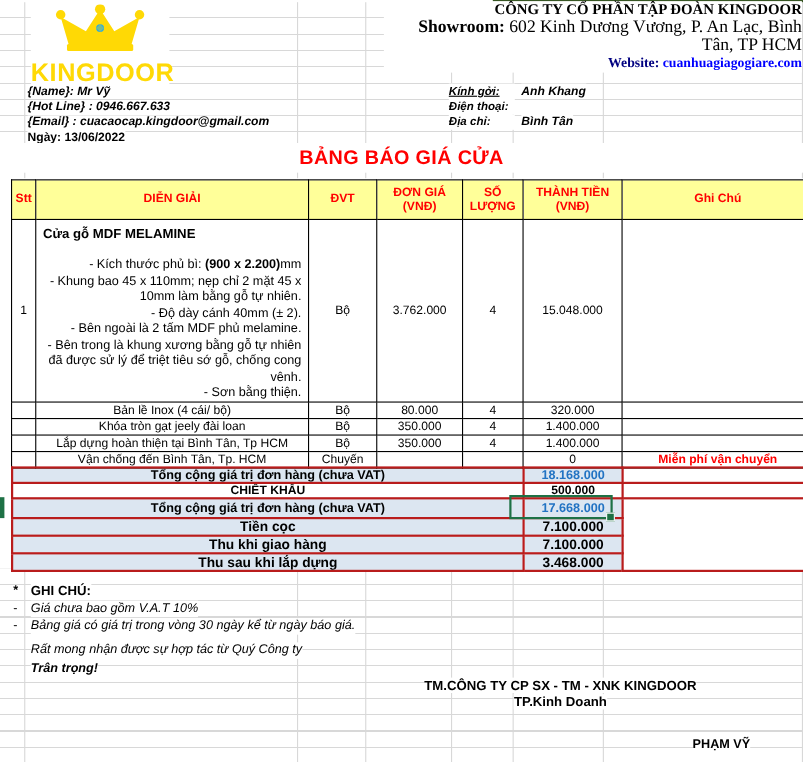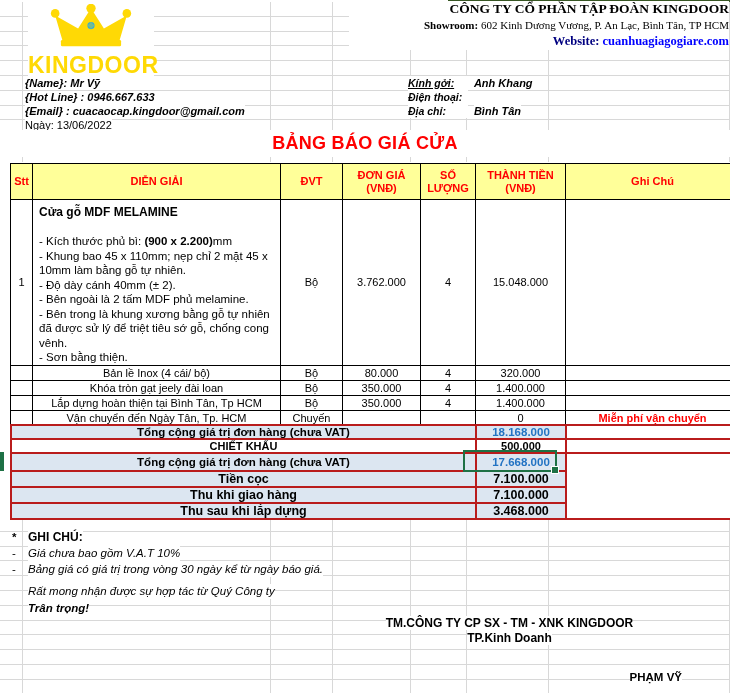--- a/index.html
+++ b/index.html
@@ -29,50 +29,50 @@
 
   
   .logo{position:absolute;left:28px;top:4px;width:126px;text-align:center;background:#fff;}
   .logo-text{font-weight:bold;font-size:23px;letter-spacing:.5px;color:var(--brand-gold);line-height:22px;
     font-family:"Liberation Sans",sans-serif;}
 
   
   .company{position:absolute;right:1px;top:1px;width:380px;text-align:right;background:#fff;
     font-family:"Liberation Serif",serif;}
   .co-name{font-weight:bold;font-size:13.5px;line-height:16px;}
-  .co-showroom{font-size:11px;line-height:16px;}
+  .co-showroom{font-size:16px;line-height:16px;}
   .co-showroom b{font-weight:bold;}
   .co-site{font-size:12.5px;line-height:17px;font-weight:bold;}
   .site-label{color:var(--navy);}
   .site-link{color:var(--link-blue);text-decoration:none;cursor:pointer;}
 
   
   .contact-left{position:absolute;left:25px;top:76px;font-size:11px;}
   .contact-left div{height:14px;line-height:14px;font-weight:bold;font-style:italic;}
-  .contact-left .c-date{font-weight:normal;font-style:normal;}
+  .contact-left .c-date{font-weight:bold;font-style:normal;}
   .contact-left span{background:#fff;}
 
   
   .contact-right{position:absolute;left:408px;top:76px;font-size:10.5px;}
   .cr-row{height:14px;line-height:14px;white-space:nowrap;}
   .cr-label{display:inline-block;width:60px;font-weight:bold;font-style:italic;background:#fff;}
   .cr-label.u{text-decoration:underline;}
   .cr-value{display:inline-block;margin-left:3px;font-weight:bold;font-style:italic;font-size:11px;background:#fff;}
 
   .doc-title{position:absolute;left:0;top:130px;width:730px;height:27px;line-height:27px;background:#fff;
     text-align:center;color:var(--accent-red);font-weight:bold;font-size:18px;letter-spacing:.3px;}
 
   
   table{border-collapse:collapse;table-layout:fixed;margin-left:10px;}
   .main-table{position:absolute;left:0;top:163px;width:729px;}
   .main-table td{border:1px solid #000;font-size:11px;text-align:center;vertical-align:middle;padding:0;overflow:hidden;}
   .main-table td.hdr{background:var(--header-fill);color:var(--accent-red);font-weight:bold;line-height:13px;}
   .desc-cell{text-align:left !important;vertical-align:top !important;padding:5px 6px 0 6px !important;}
   .desc-title{font-weight:bold;font-size:12px;line-height:14.5px;margin-bottom:14.5px;}
-  .desc-line{font-size:11.5px;line-height:14.5px;}
+  .desc-line{font-size:11.5px;line-height:14.5px;text-align:right;}
   .red-note{color:var(--accent-red);font-weight:bold;}
   .total-label{color:var(--accent-red);font-weight:bold;}
   .bold{font-weight:bold;}
 
   
   .sum-table{position:absolute;left:0;top:424px;width:729px;}
   .sum-table td{border:2px solid #b91c1c;font-weight:bold;text-align:center;vertical-align:middle;padding:0;overflow:hidden;}
   .sum-table td.gc{background:#fff;}
   .bg-blue{background:var(--summary-fill);}
   .val-blue{color:var(--value-blue);}
@@ -233,21 +233,21 @@
           <td></td>
           <td>Lắp dựng hoàn thiện tại Bình Tân, Tp HCM</td>
           <td>Bộ</td>
           <td>350.000</td>
           <td>4</td>
           <td>1.400.000</td>
           <td></td>
         </tr>
         <tr style="height: 15px;">
           <td></td>
-          <td>Vận chuyển đến Ngày Tân, Tp. HCM</td>
+          <td>Vận chống đến Bình Tân, Tp. HCM</td>
           <td>Chuyến</td>
           <td></td>
           <td></td>
           <td>0</td>
           <td class="red-note">Miễn phí vận chuyển</td>
         </tr>
         <tr style="height: 14px;">
           <td class="total-label" colspan="2">Tổng giá trị chưa bao gồm VAT</td>
           <td></td>
           <td></td>

